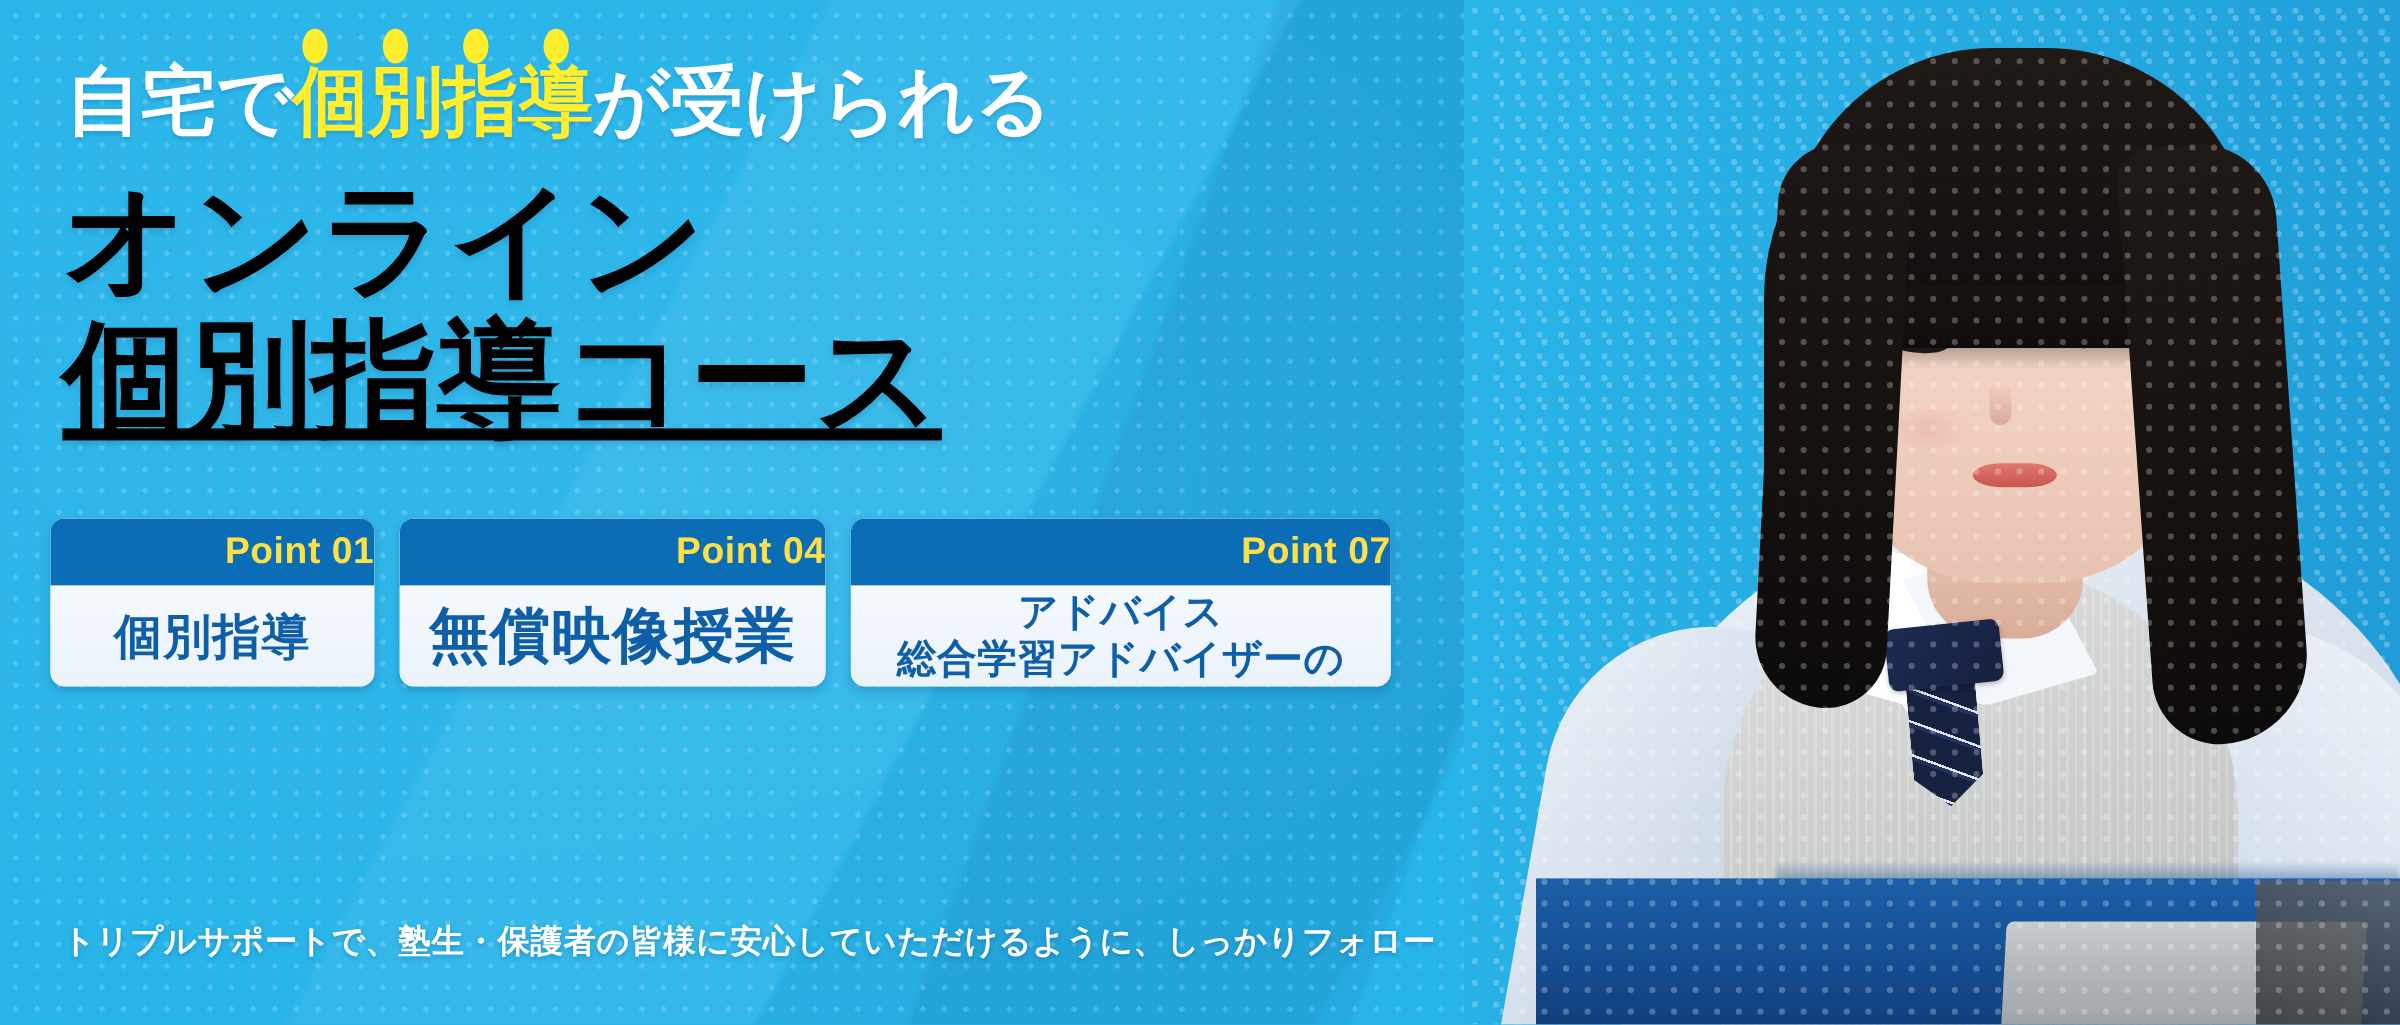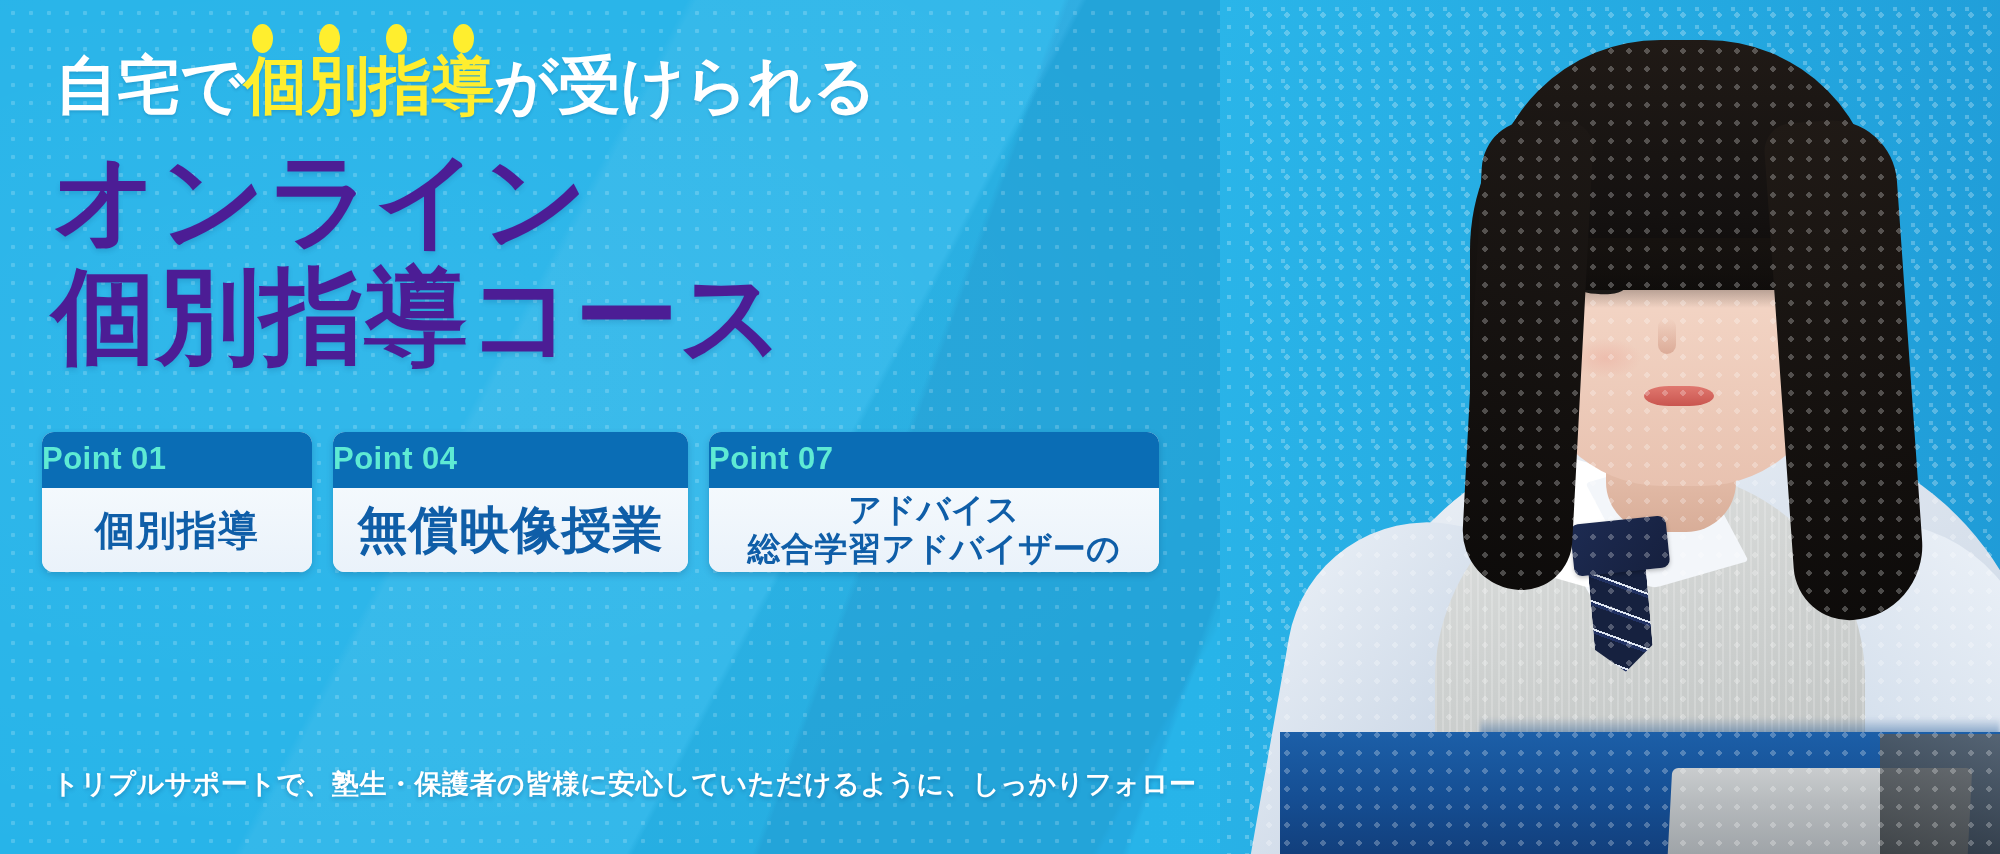--- a/index.html
+++ b/index.html
@@ -227,41 +227,41 @@
     display:flex; gap:46px;
   }
   .dots-row i{
     display:block; width:21px; height:29px; border-radius:50%;
     background:#ffee2e;
   }
 
   .title{
     position:absolute; left:52px; top:142px;
     font-size:104px; font-weight:bold; line-height:1.12;
-    color:#4c1d95; letter-spacing:1px;
+    color:#000000; letter-spacing:1px;
     text-shadow:0 3px 5px rgba(0,60,110,.16);
   }
-  .title .l2{ letter-spacing:0px; }
+  .title .l2{ letter-spacing:0px;text-decoration:underline; }
 
   
   .cards{
     position:absolute; left:42px; top:432px;
     display:flex; align-items:flex-start; gap:21px;
   }
   .card{
     border-radius:12px;
     overflow:hidden;
     box-shadow:0 3px 7px rgba(0,48,95,.22);
     background:#f1f7fc;
   }
   .card .chead{
     background:#0a6db5;
-    color:#5eead4;
+    color:#fde047;
     font-size:31px; font-weight:bold;
-    text-align:left;
+    text-align:right;
     padding:9px 0 11px;
     letter-spacing:.5px;
   }
   .card .cbody{
     background:linear-gradient(180deg,#f4f9fd 0%,#eaf2fa 100%);
     color:#0f5ea8;
     font-weight:bold;
     text-align:center;
     display:flex; align-items:center; justify-content:center;
   }

